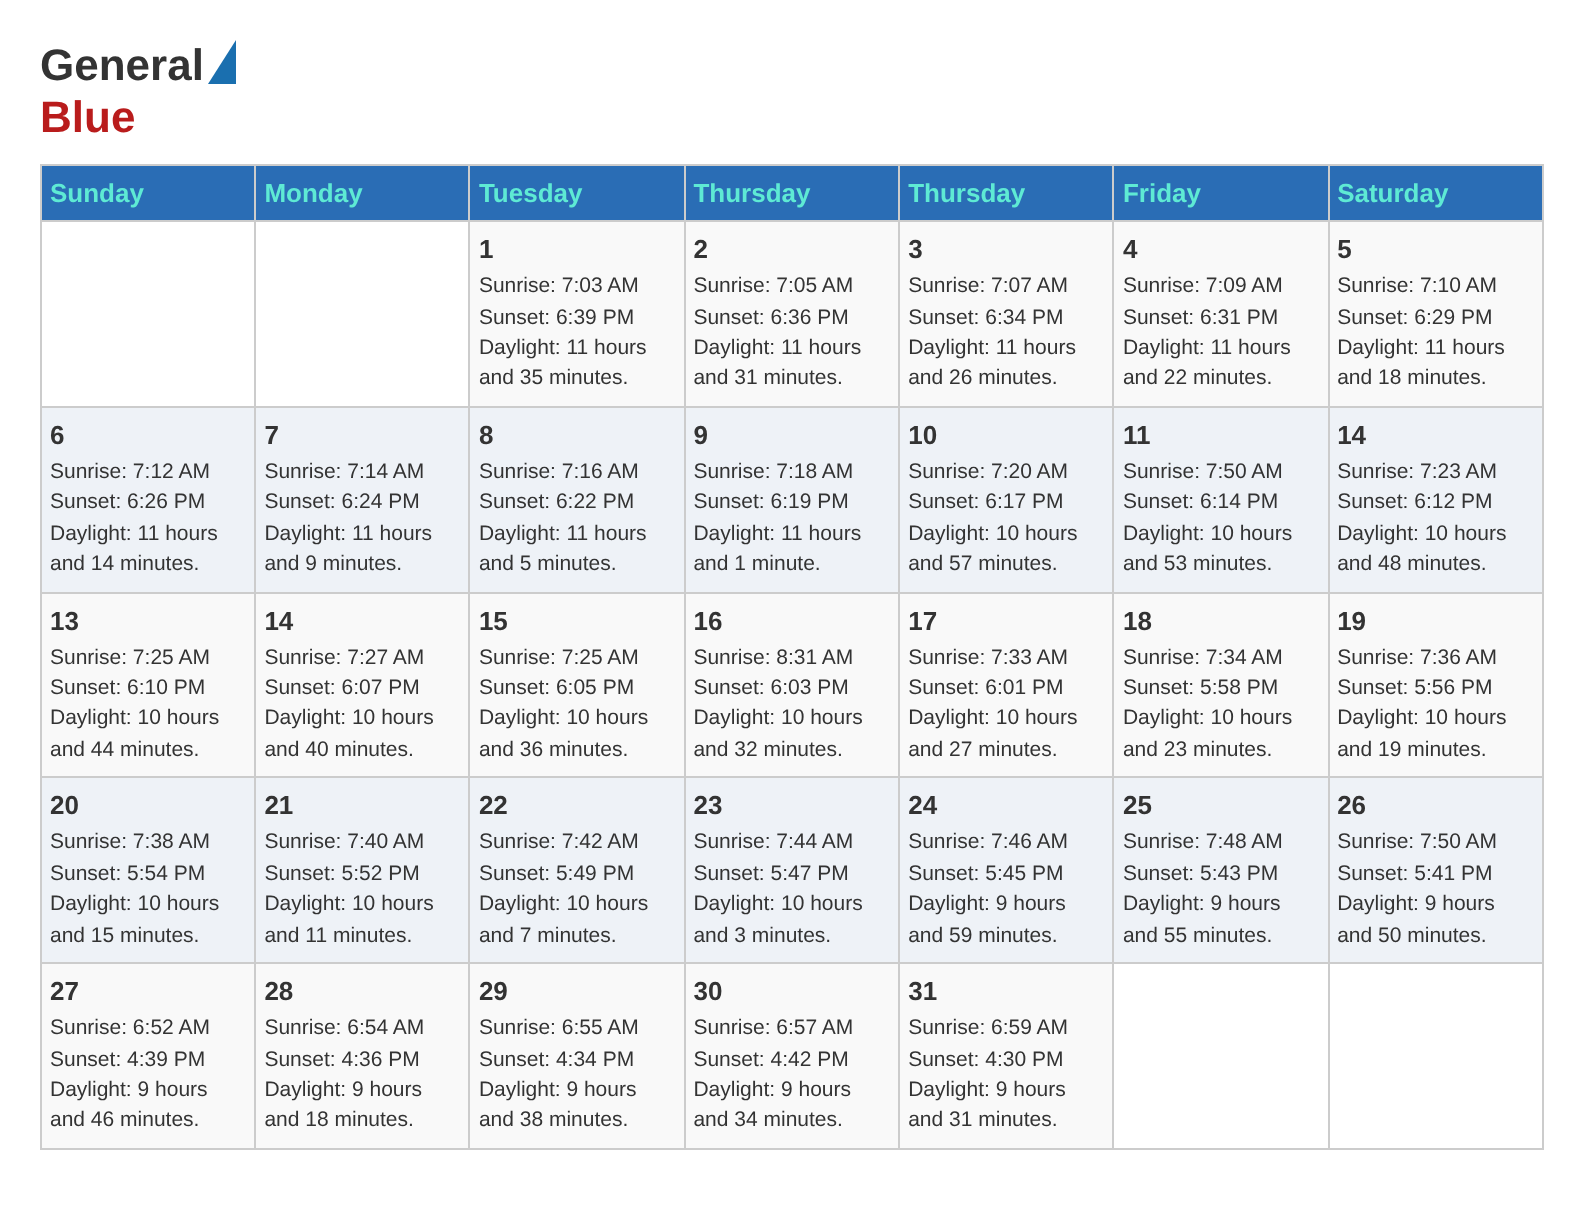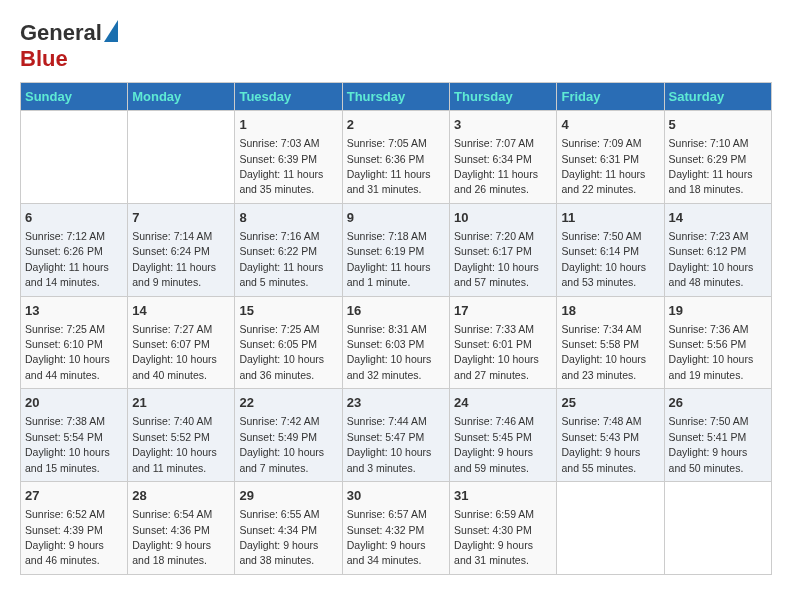--- a/index.html
+++ b/index.html
@@ -150,19 +150,19 @@
         <td><span class="day-num">22</span><span class="cell-text">Sunrise: 7:42 AM</span><br><span class="cell-text">Sunset: 5:49 PM</span><br><span class="cell-text">Daylight: 10 hours and 7 minutes.</span></td>
         <td><span class="day-num">23</span><span class="cell-text">Sunrise: 7:44 AM</span><br><span class="cell-text">Sunset: 5:47 PM</span><br><span class="cell-text">Daylight: 10 hours and 3 minutes.</span></td>
         <td><span class="day-num">24</span><span class="cell-text">Sunrise: 7:46 AM</span><br><span class="cell-text">Sunset: 5:45 PM</span><br><span class="cell-text">Daylight: 9 hours and 59 minutes.</span></td>
         <td><span class="day-num">25</span><span class="cell-text">Sunrise: 7:48 AM</span><br><span class="cell-text">Sunset: 5:43 PM</span><br><span class="cell-text">Daylight: 9 hours and 55 minutes.</span></td>
         <td><span class="day-num">26</span><span class="cell-text">Sunrise: 7:50 AM</span><br><span class="cell-text">Sunset: 5:41 PM</span><br><span class="cell-text">Daylight: 9 hours and 50 minutes.</span></td>
       </tr>
       <tr>
         <td><span class="day-num">27</span><span class="cell-text">Sunrise: 6:52 AM</span><br><span class="cell-text">Sunset: 4:39 PM</span><br><span class="cell-text">Daylight: 9 hours and 46 minutes.</span></td>
         <td><span class="day-num">28</span><span class="cell-text">Sunrise: 6:54 AM</span><br><span class="cell-text">Sunset: 4:36 PM</span><br><span class="cell-text">Daylight: 9 hours and 18 minutes.</span></td>
         <td><span class="day-num">29</span><span class="cell-text">Sunrise: 6:55 AM</span><br><span class="cell-text">Sunset: 4:34 PM</span><br><span class="cell-text">Daylight: 9 hours and 38 minutes.</span></td>
-        <td><span class="day-num">30</span><span class="cell-text">Sunrise: 6:57 AM</span><br><span class="cell-text">Sunset: 4:32 PM</span><br><span class="cell-text">Daylight: 9 hours and 34 minutes.</span></td>
+        <td><span class="day-num">30</span><span class="cell-text">Sunrise: 6:57 AM</span><br><span class="cell-text">Sunset: 4:42 PM</span><br><span class="cell-text">Daylight: 9 hours and 34 minutes.</span></td>
         <td><span class="day-num">31</span><span class="cell-text">Sunrise: 6:59 AM</span><br><span class="cell-text">Sunset: 4:30 PM</span><br><span class="cell-text">Daylight: 9 hours and 31 minutes.</span></td>
         <td class="empty"></td>
         <td class="empty"></td>
       </tr>
     </tbody>
 </table>
 
 </body></html>

